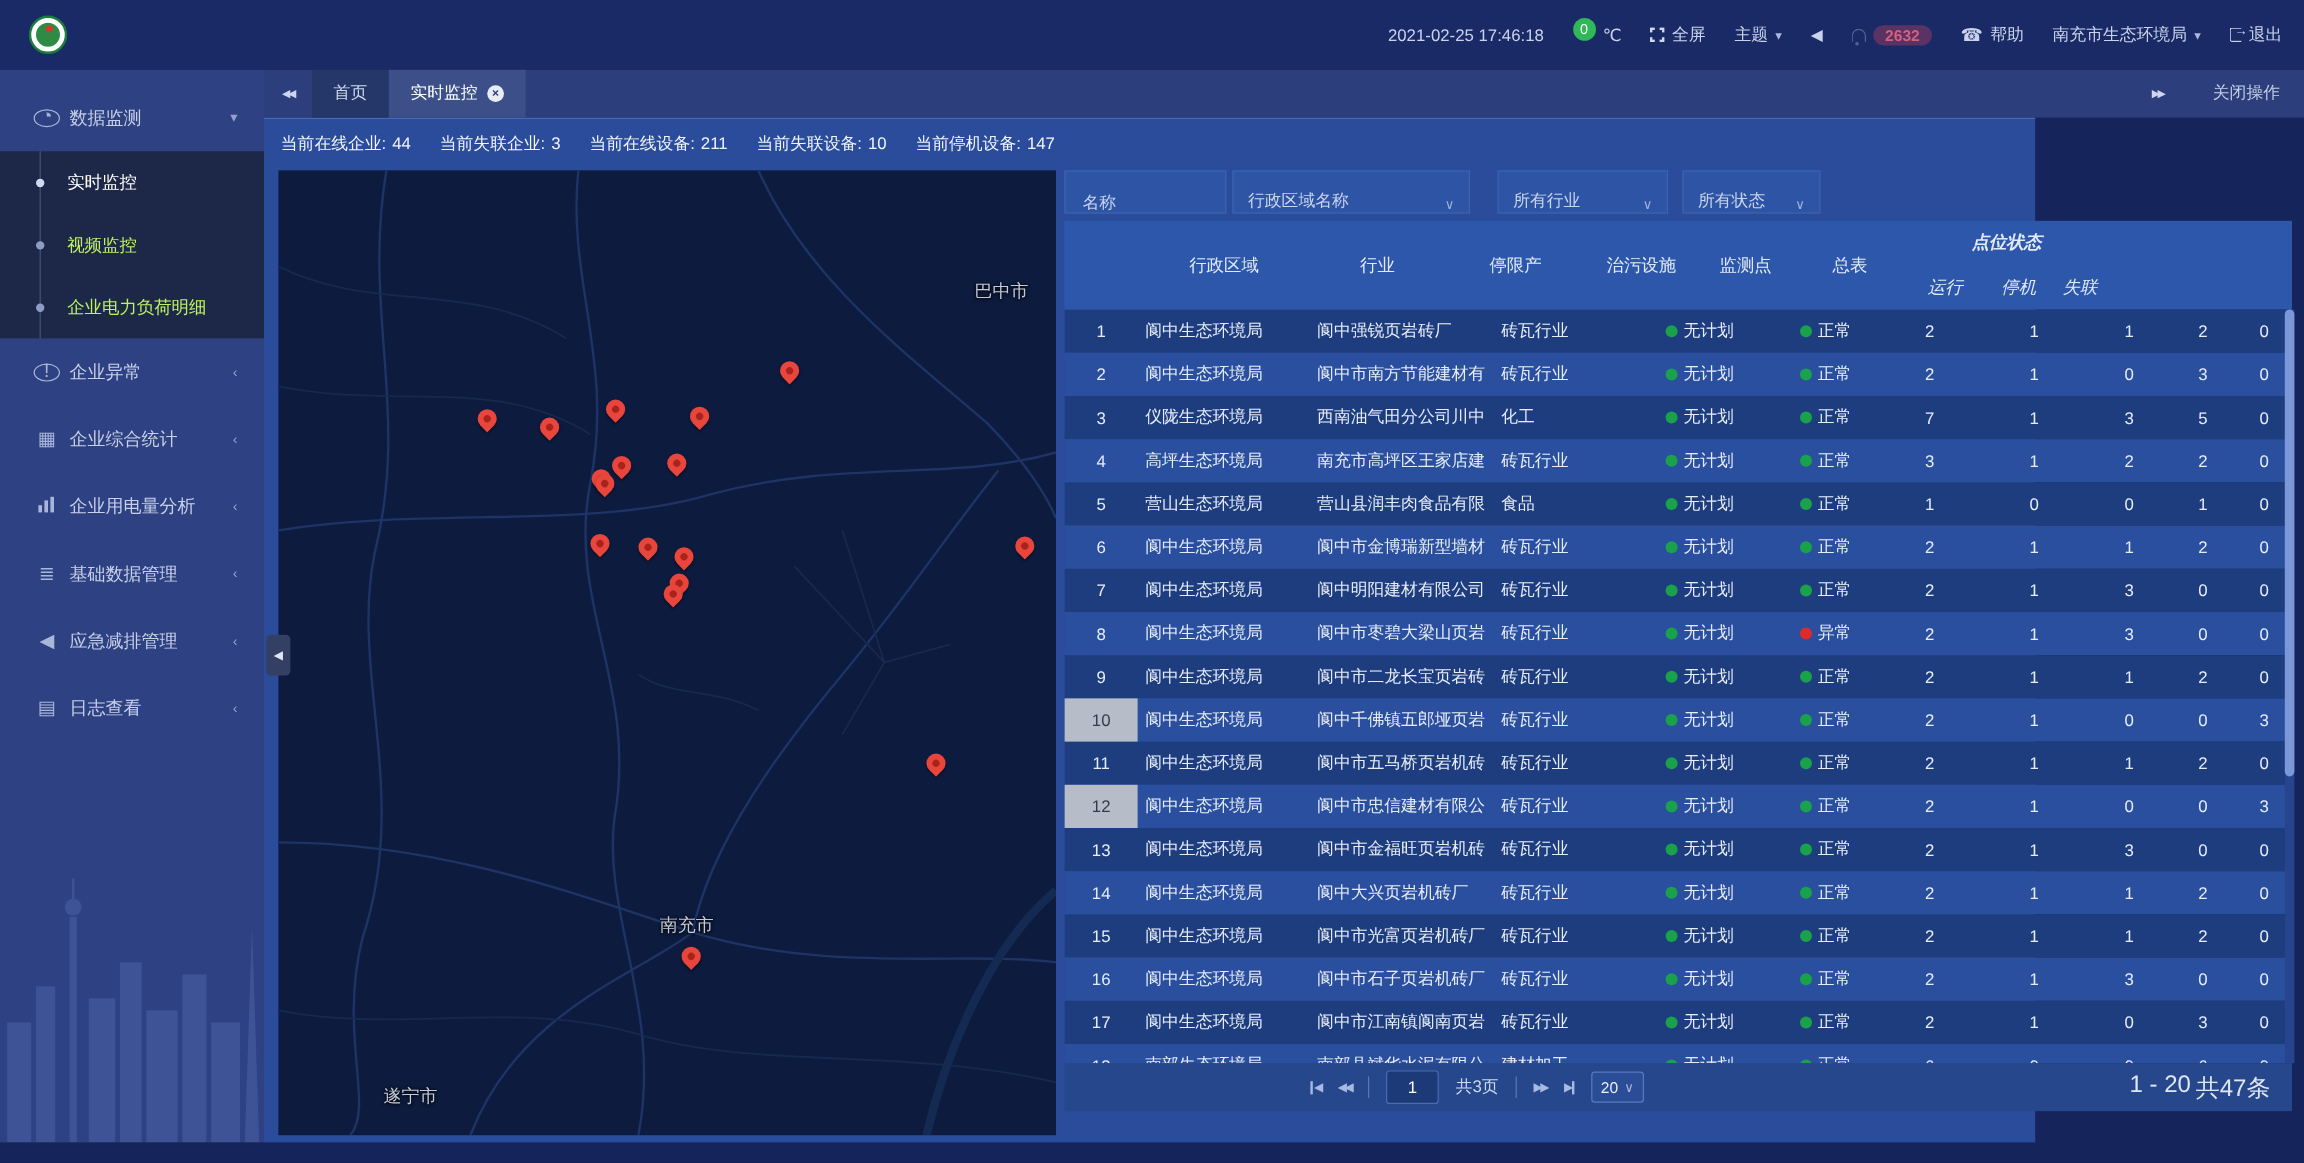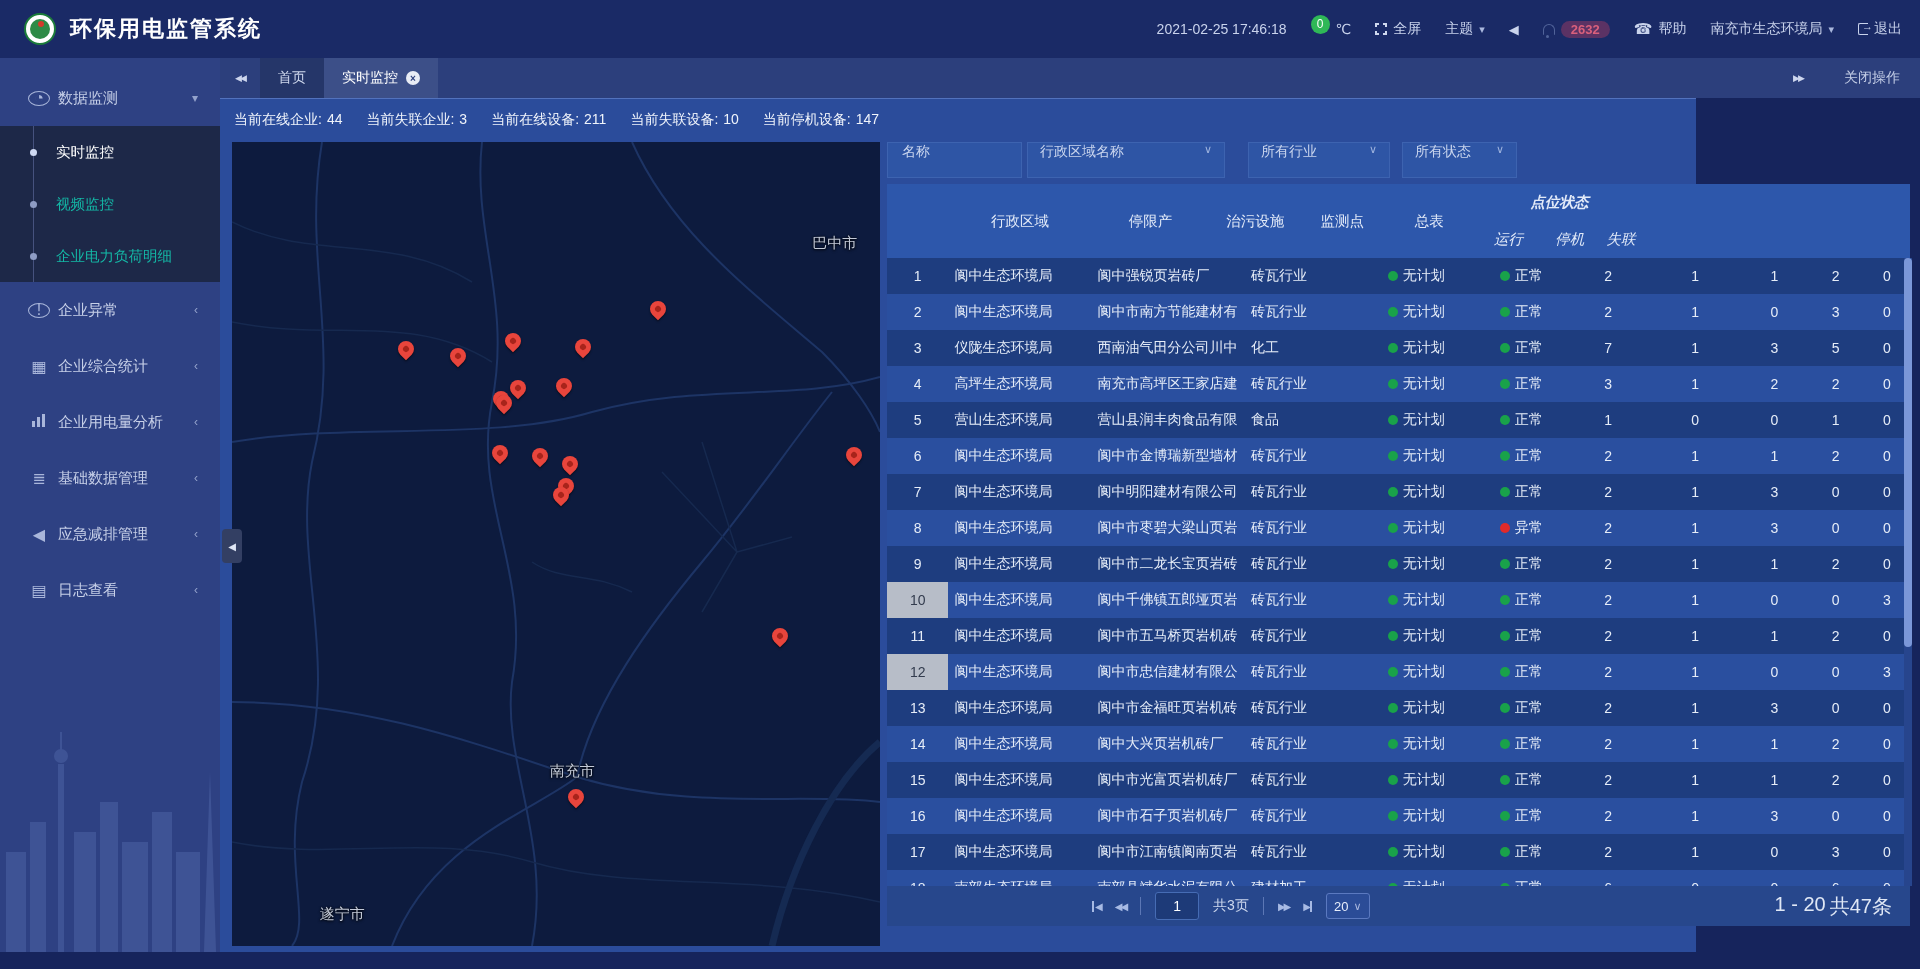--- a/index.html
+++ b/index.html
@@ -26,21 +26,21 @@
   .ic-exit{position:relative;display:inline-block;width:10px;height:12px;border:1.6px solid #c9d3ec;border-right:none;border-radius:2px 0 0 2px;box-sizing:border-box;}
   .ic-exit i{position:absolute;left:3px;top:-4px;font-style:normal;font-size:11px;color:#c9d3ec;}
   
   .sidebar{position:absolute;left:0;top:58px;width:220px;height:894px;background:#2e4183;overflow:hidden;z-index:20;}
   .s-item{position:relative;height:56px;display:flex;align-items:center;color:#c7d0e8;font-size:15px;cursor:pointer;}
   .s-item .mi{position:absolute;left:28px;width:22px;text-align:center;color:#a9b6da;font-size:16px;font-style:normal;}
   .s-item .lbl{margin-left:58px;}
   .s-item .chev{position:absolute;right:22px;font-size:12px;color:#93a2cc;}
   .sidebar{padding-top:12px;box-sizing:border-box;}
   .s-sub{background:#1d2848;position:relative;}
-  .s-subitem{position:relative;height:52px;display:flex;align-items:center;color:#14b8a6;font-size:14.5px;cursor:pointer;}
+  .s-subitem{position:relative;height:52px;display:flex;align-items:center;color:#bef264;font-size:14.5px;cursor:pointer;}
   .s-subitem .rail{position:absolute;left:33px;top:0;bottom:0;width:1px;background:#46527e;}
   .s-subitem .dot{position:absolute;left:30px;width:7px;height:7px;border-radius:50%;background:#8e9cc4;z-index:2;}
   .s-subitem .lbl{margin-left:56px;}
   .s-subitem.active{color:#ffffff;}
   .s-subitem.active .dot{background:#cfd9f2;}
   .ic-circle{display:inline-flex;width:15px;height:15px;border:1.5px solid #a9b6da;border-radius:50%;align-items:center;justify-content:center;font-size:10px;box-sizing:border-box;}
   .ic-bars{display:inline-block;width:16px;height:14px;background-image:linear-gradient(#a9b6da,#a9b6da),linear-gradient(#a9b6da,#a9b6da),linear-gradient(#a9b6da,#a9b6da);background-repeat:no-repeat;background-size:3px 6px,3px 10px,3px 13px;background-position:1px bottom,6px bottom,11px bottom;}
   .skyline{position:absolute;left:0;bottom:0;opacity:.18;}
   
   .tabbar{position:absolute;left:220px;top:58px;width:1700px;height:40px;background:#2c3f7c;display:flex;align-items:stretch;z-index:10;}
@@ -57,21 +57,21 @@
   
   .map{position:absolute;left:12px;top:43px;width:648px;height:804px;background:#0d1b3e;overflow:hidden;}
   .map svg.roads{position:absolute;left:0;top:0;}
   .map-label{position:absolute;transform:translate(-50%,-50%);color:#c3cad8;font-size:15px;text-shadow:0 1px 3px rgba(0,0,0,.95),0 0 2px rgba(0,0,0,.8);white-space:nowrap;}
   .pin{position:absolute;width:16px;height:16px;background:#e8453c;border-radius:50% 50% 50% 0;transform:translate(-50%,-100%) rotate(-45deg);box-shadow:-1px 1px 2px rgba(0,0,0,.5);cursor:pointer;}
   .pin:after{content:"";position:absolute;left:5px;top:5px;width:6px;height:6px;border-radius:50%;background:#a8241b;}
   .collapse-handle{position:absolute;left:2px;top:430px;width:20px;height:34px;background:#333f63;border-radius:4px;display:flex;align-items:center;justify-content:center;color:#dfe6f5;font-size:10px;cursor:pointer;z-index:5;}
   
   .rpanel{position:absolute;left:667px;top:43px;width:1023px;height:784px;}
   .filters{display:flex;height:36px;}
-  .fbox{height:36px;box-sizing:border-box;background:#2e55a5;border:1px solid #3d63b0;color:#c9d5ee;font-size:14px;display:flex;align-items:flex-start;padding:0 12px;cursor:pointer;font-family:Liberation Serif, serif;}
+  .fbox{height:36px;box-sizing:border-box;background:#2e55a5;border:1px solid #3d63b0;color:#c9d5ee;font-size:14px;display:flex;align-items:flex-end;padding:0 12px;cursor:pointer;}
   .fbox .fcaret{margin-left:auto;color:#9fb4de;font-size:11px;}
   .fbox input{background:transparent;border:none;outline:none;color:#c9d5ee;font-size:14px;width:100%;font-family:inherit;}
   .fbox input::placeholder{color:#c9d5ee;opacity:1;}
   
   .table{position:absolute;left:0;top:42px;width:1023px;}
   .thead{display:flex;height:74px;background:#2d57ab;color:#e2eaf8;font-size:14.5px;}
   .th{display:flex;align-items:center;justify-content:center;box-sizing:border-box;}
   .th-group{display:flex;flex-direction:column;}
   .th-group .g-top{height:36px;display:flex;align-items:center;justify-content:center;font-style:italic;font-weight:bold;}
   .th-group .g-bot{height:38px;display:flex;font-style:italic;}
@@ -107,21 +107,20 @@
 </head>
 <body>
 
 <div class="app">
 
   <div class="hdr">
     <span class="logo">
         <i></i>
         <u></u>
       </span>
-    <span class="hdr-title">环保用电监管系统</span>
     <div class="hdr-right">
       <span class="hr-item">2021-02-25 17:46:18</span>
       <span class="hr-item">
         <span class="temp-badge">0</span>
         <span>℃</span>
       </span>
       <span class="hr-item">
         <span class="ic-fs"></span>
         <span>全屏</span>
       </span>
@@ -327,20 +326,21 @@
         <div class="fbox" style="width:115px;margin-left:12px;">
           <span>所有状态</span>
           <span class="fcaret">∨</span>
         </div>
       </div>
 
       <div class="table">
         <div class="thead">
           <div class="th c-num"></div>
           <div class="th c-org">行政区域</div>
+          <div class="th c-ind">行业</div>
           <div class="th c-stop">停限产</div>
           <div class="th c-fac">治污设施</div>
           <div class="th c-mon">监测点</div>
           <div class="th c-tot">总表</div>
           <div class="th-group" style="width:16.5%;">
             <div class="g-top">点位状态</div>
             <div class="g-bot">
               <span style="width:39.4%;">运行</span>
               <span style="width:33.3%;">停机</span>
               <span style="width:27.3%;">失联</span>

